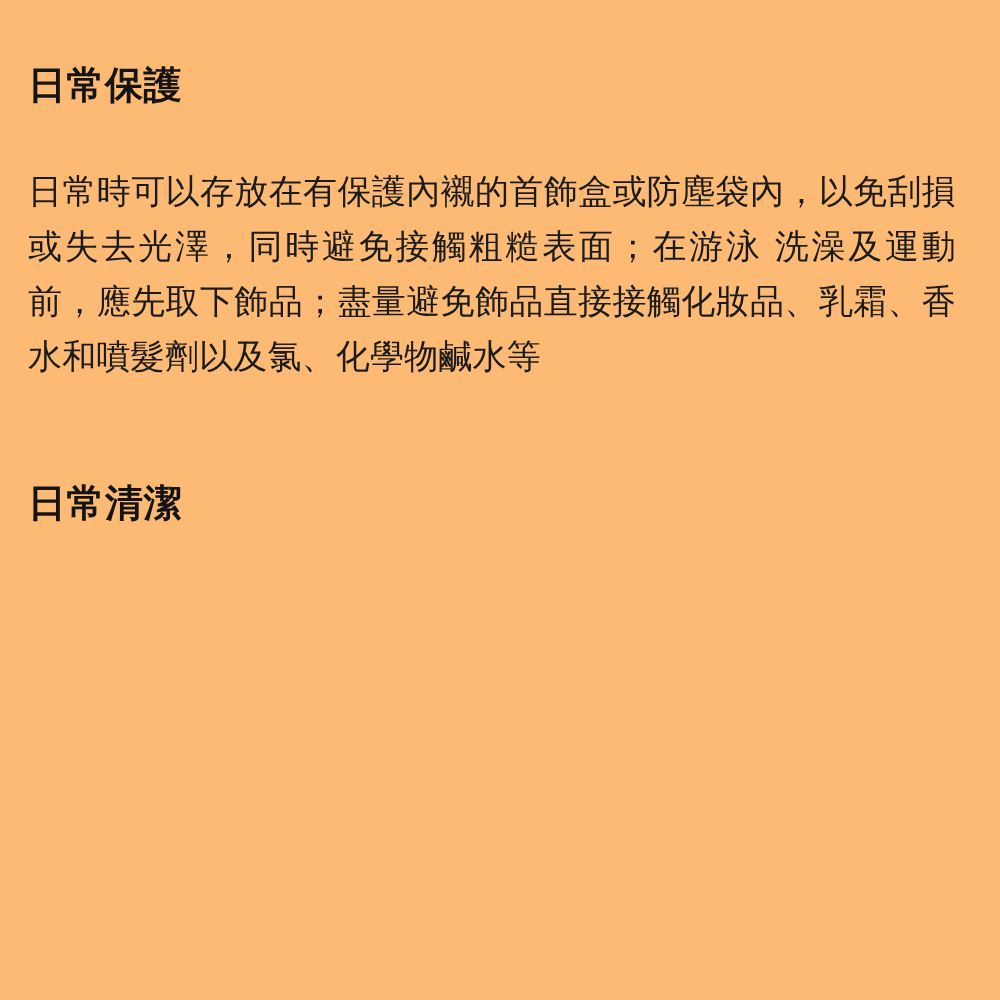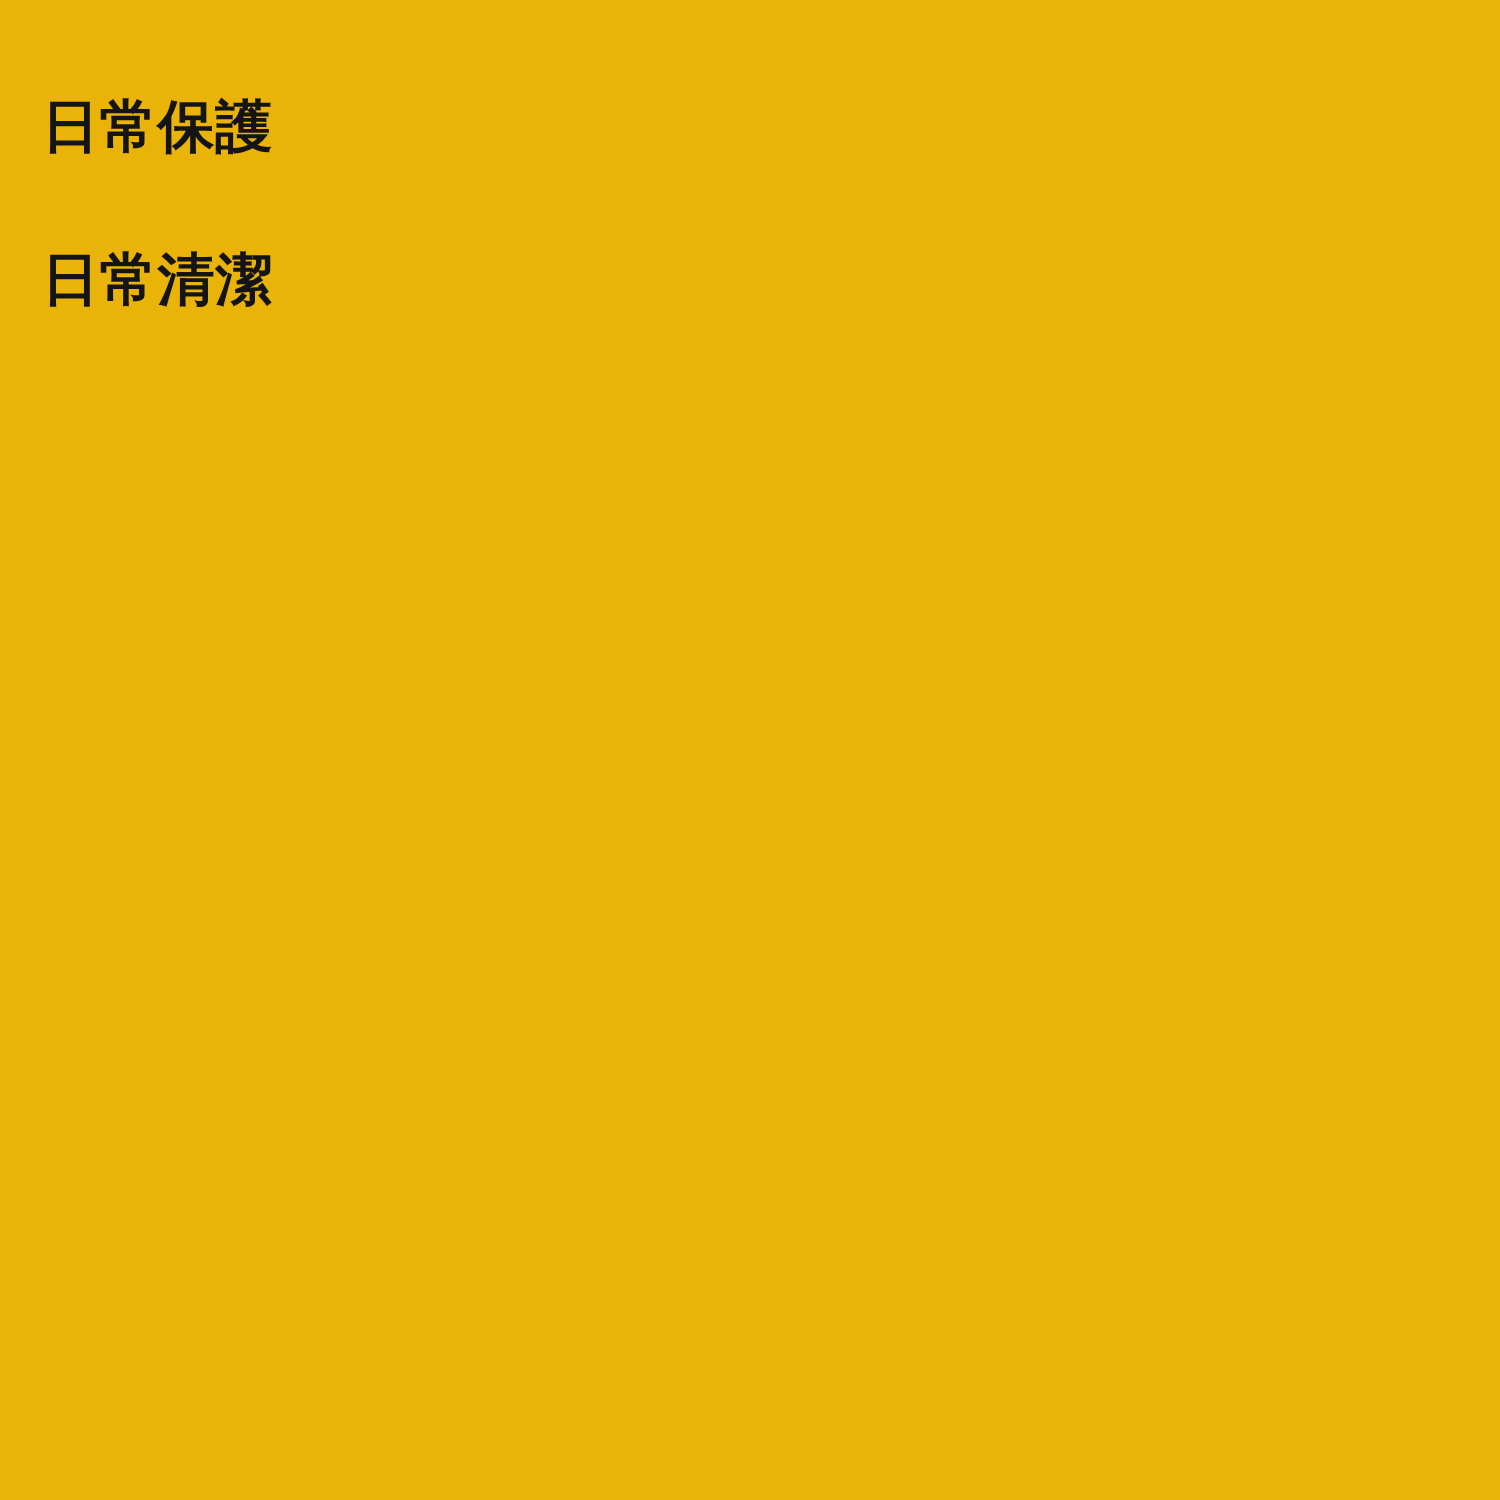--- a/index.html
+++ b/index.html
@@ -12,27 +12,27 @@
     background: #ffffff;
     font-family: "Liberation Sans", "DejaVu Sans", sans-serif;
     color: #1b1b1b;
     overflow: hidden;
   }
   .page {
     box-sizing: border-box;
     width: 1000px;
     height: 1000px;
     padding: 62px 44px 0 28px;
-    background: #eab308;
+    background: #fdba74;
   }
   .section {
     margin: 0;
   }
   .section + .section {
-    margin-top: 44px;
+    margin-top: 96px;
   }
   .section-heading {
     font-size: 38px;
     line-height: 1.25;
     font-weight: 700;
     letter-spacing: 0.5px;
     color: #141414;
     margin: 0 0 54px 0;
   }
   .section-body {
@@ -49,19 +49,20 @@
     line-height: 1.58;
   }
 </style>
 </head>
 <body>
 
 <div class="page">
 
   <section class="section">
     <h2 class="section-heading">日常保護</h2>
+    <p class="section-body">日常時可以存放在有保護內襯的首飾盒或防塵袋內，以免刮損或失去光澤，同時避免接觸粗糙表面；在游泳 洗澡及運動前，應先取下飾品；盡量避免飾品直接接觸化妝品、乳霜、香水和噴髮劑以及氯、化學物鹹水等</p>
   </section>
 
   <section class="section">
     <h2 class="section-heading">日常清潔</h2>
   </section>
 
 </div>
 
 </body></html>

